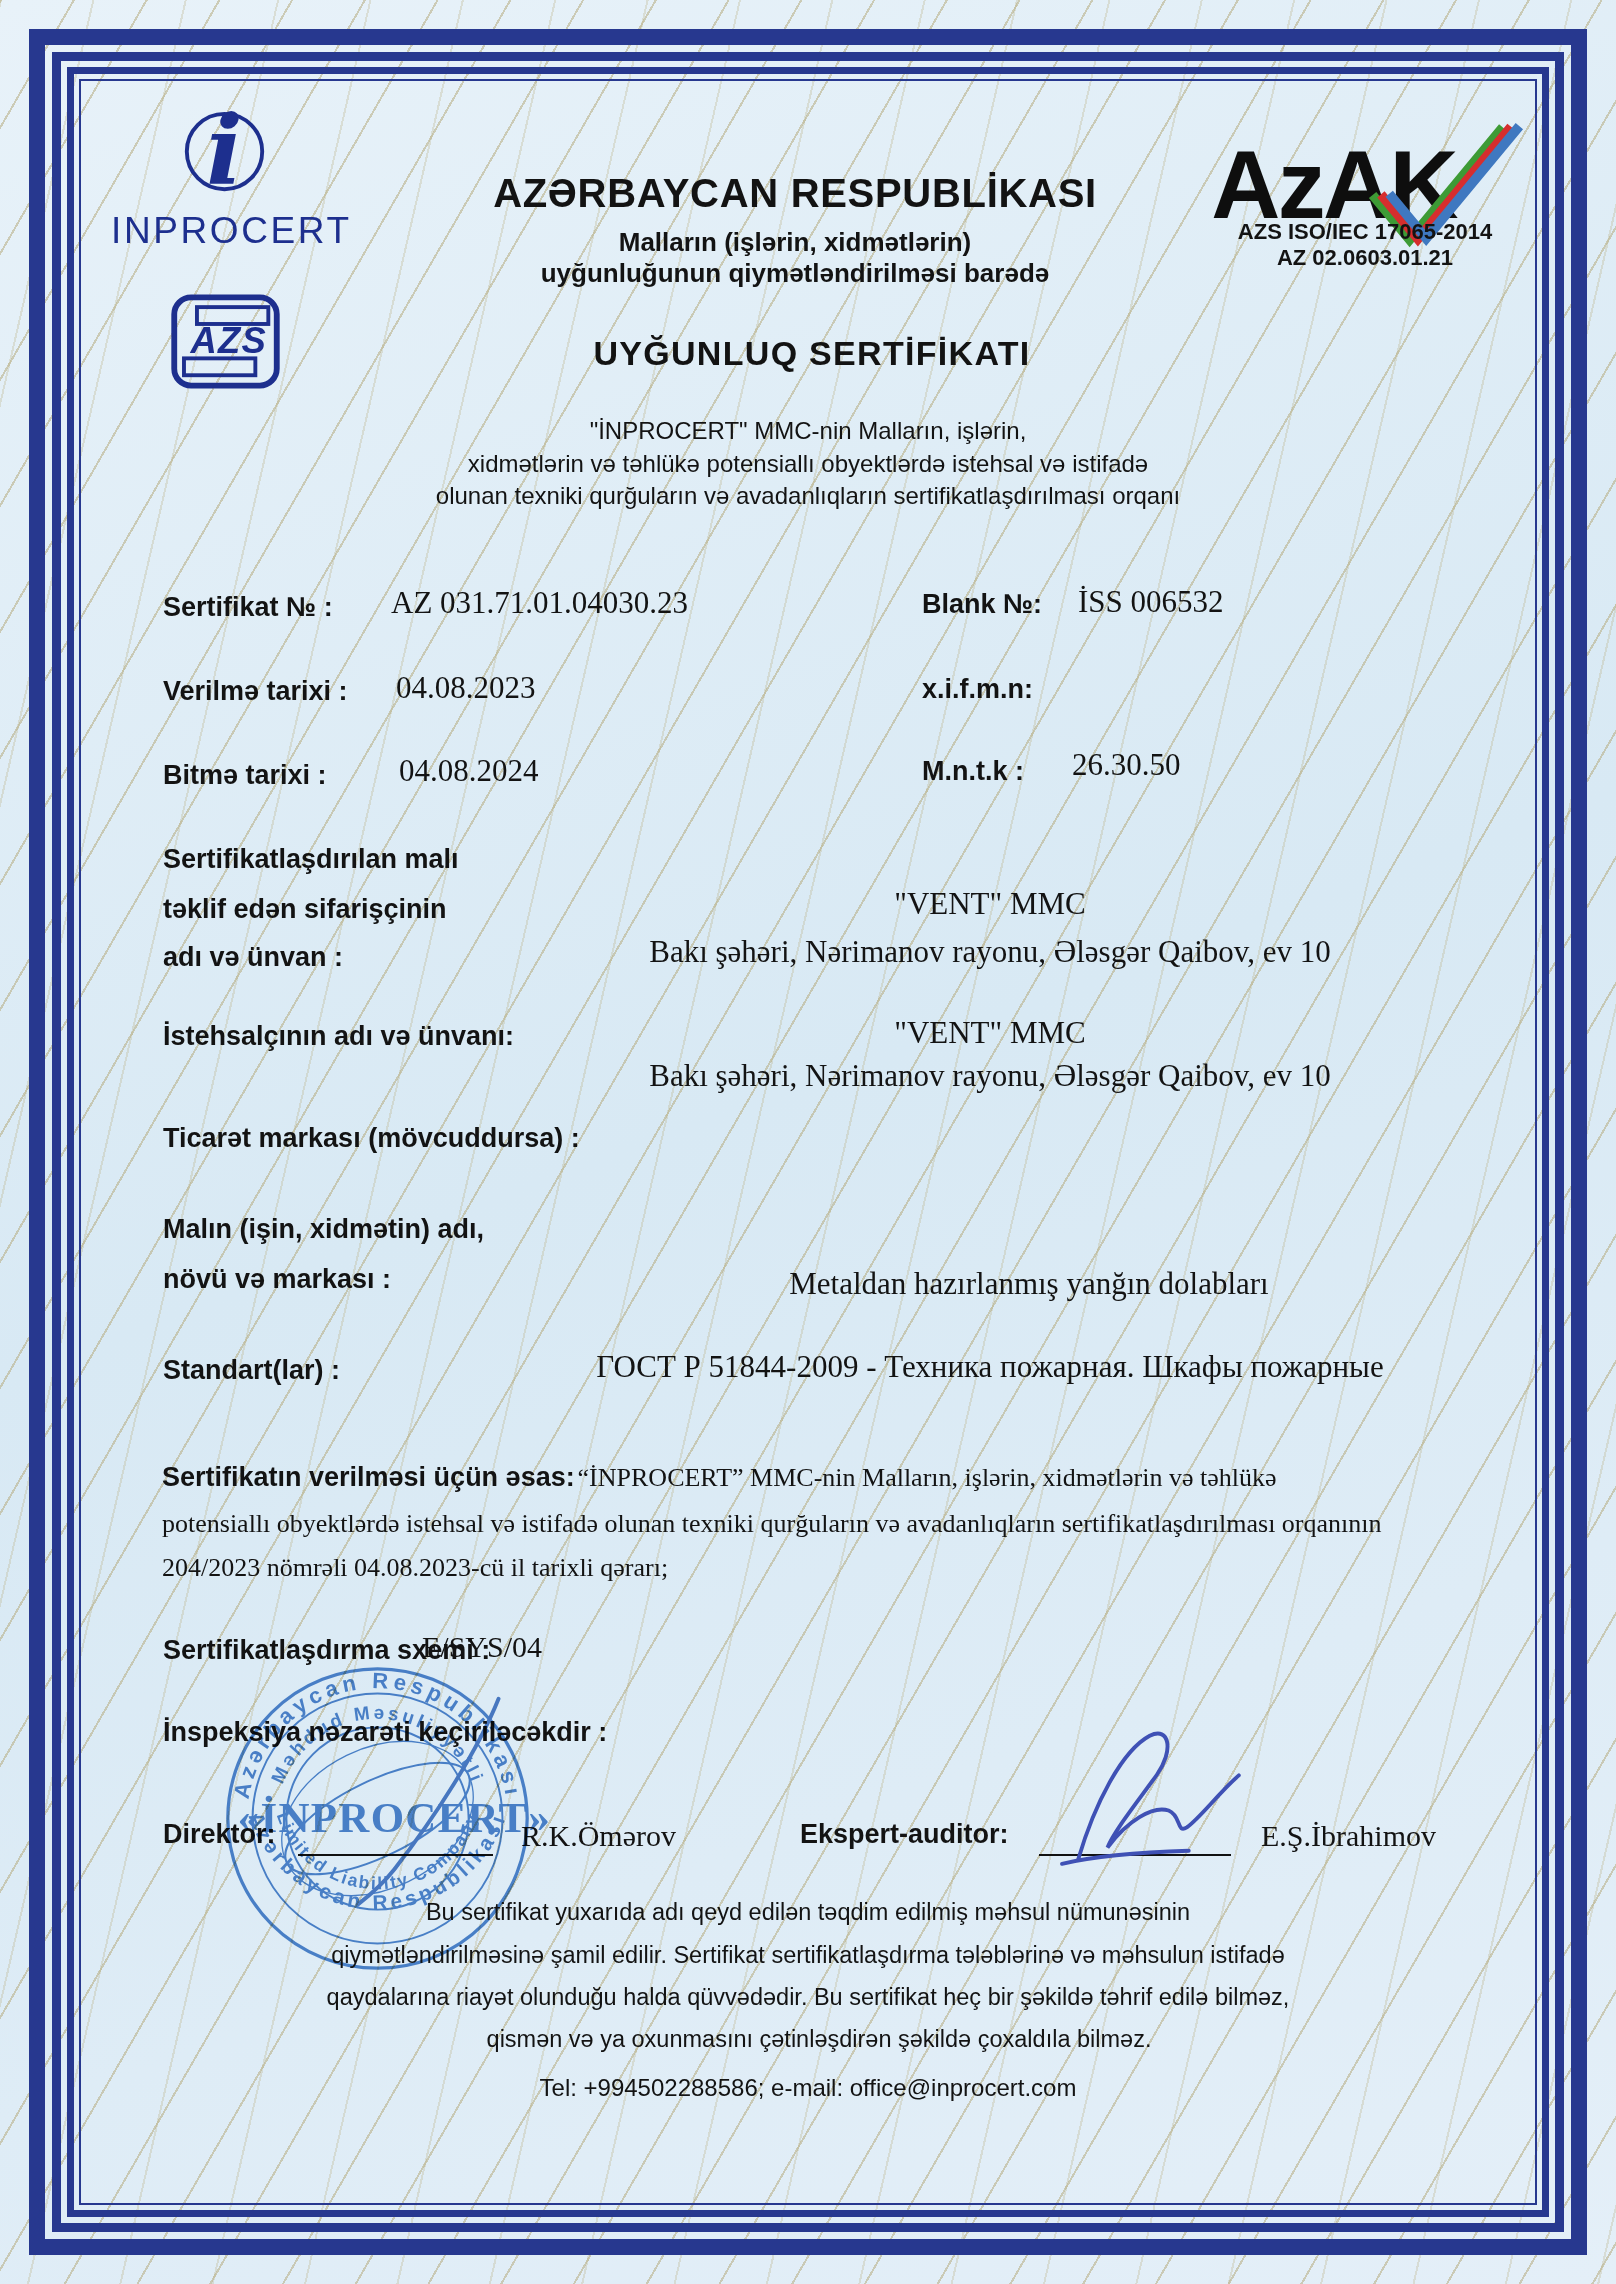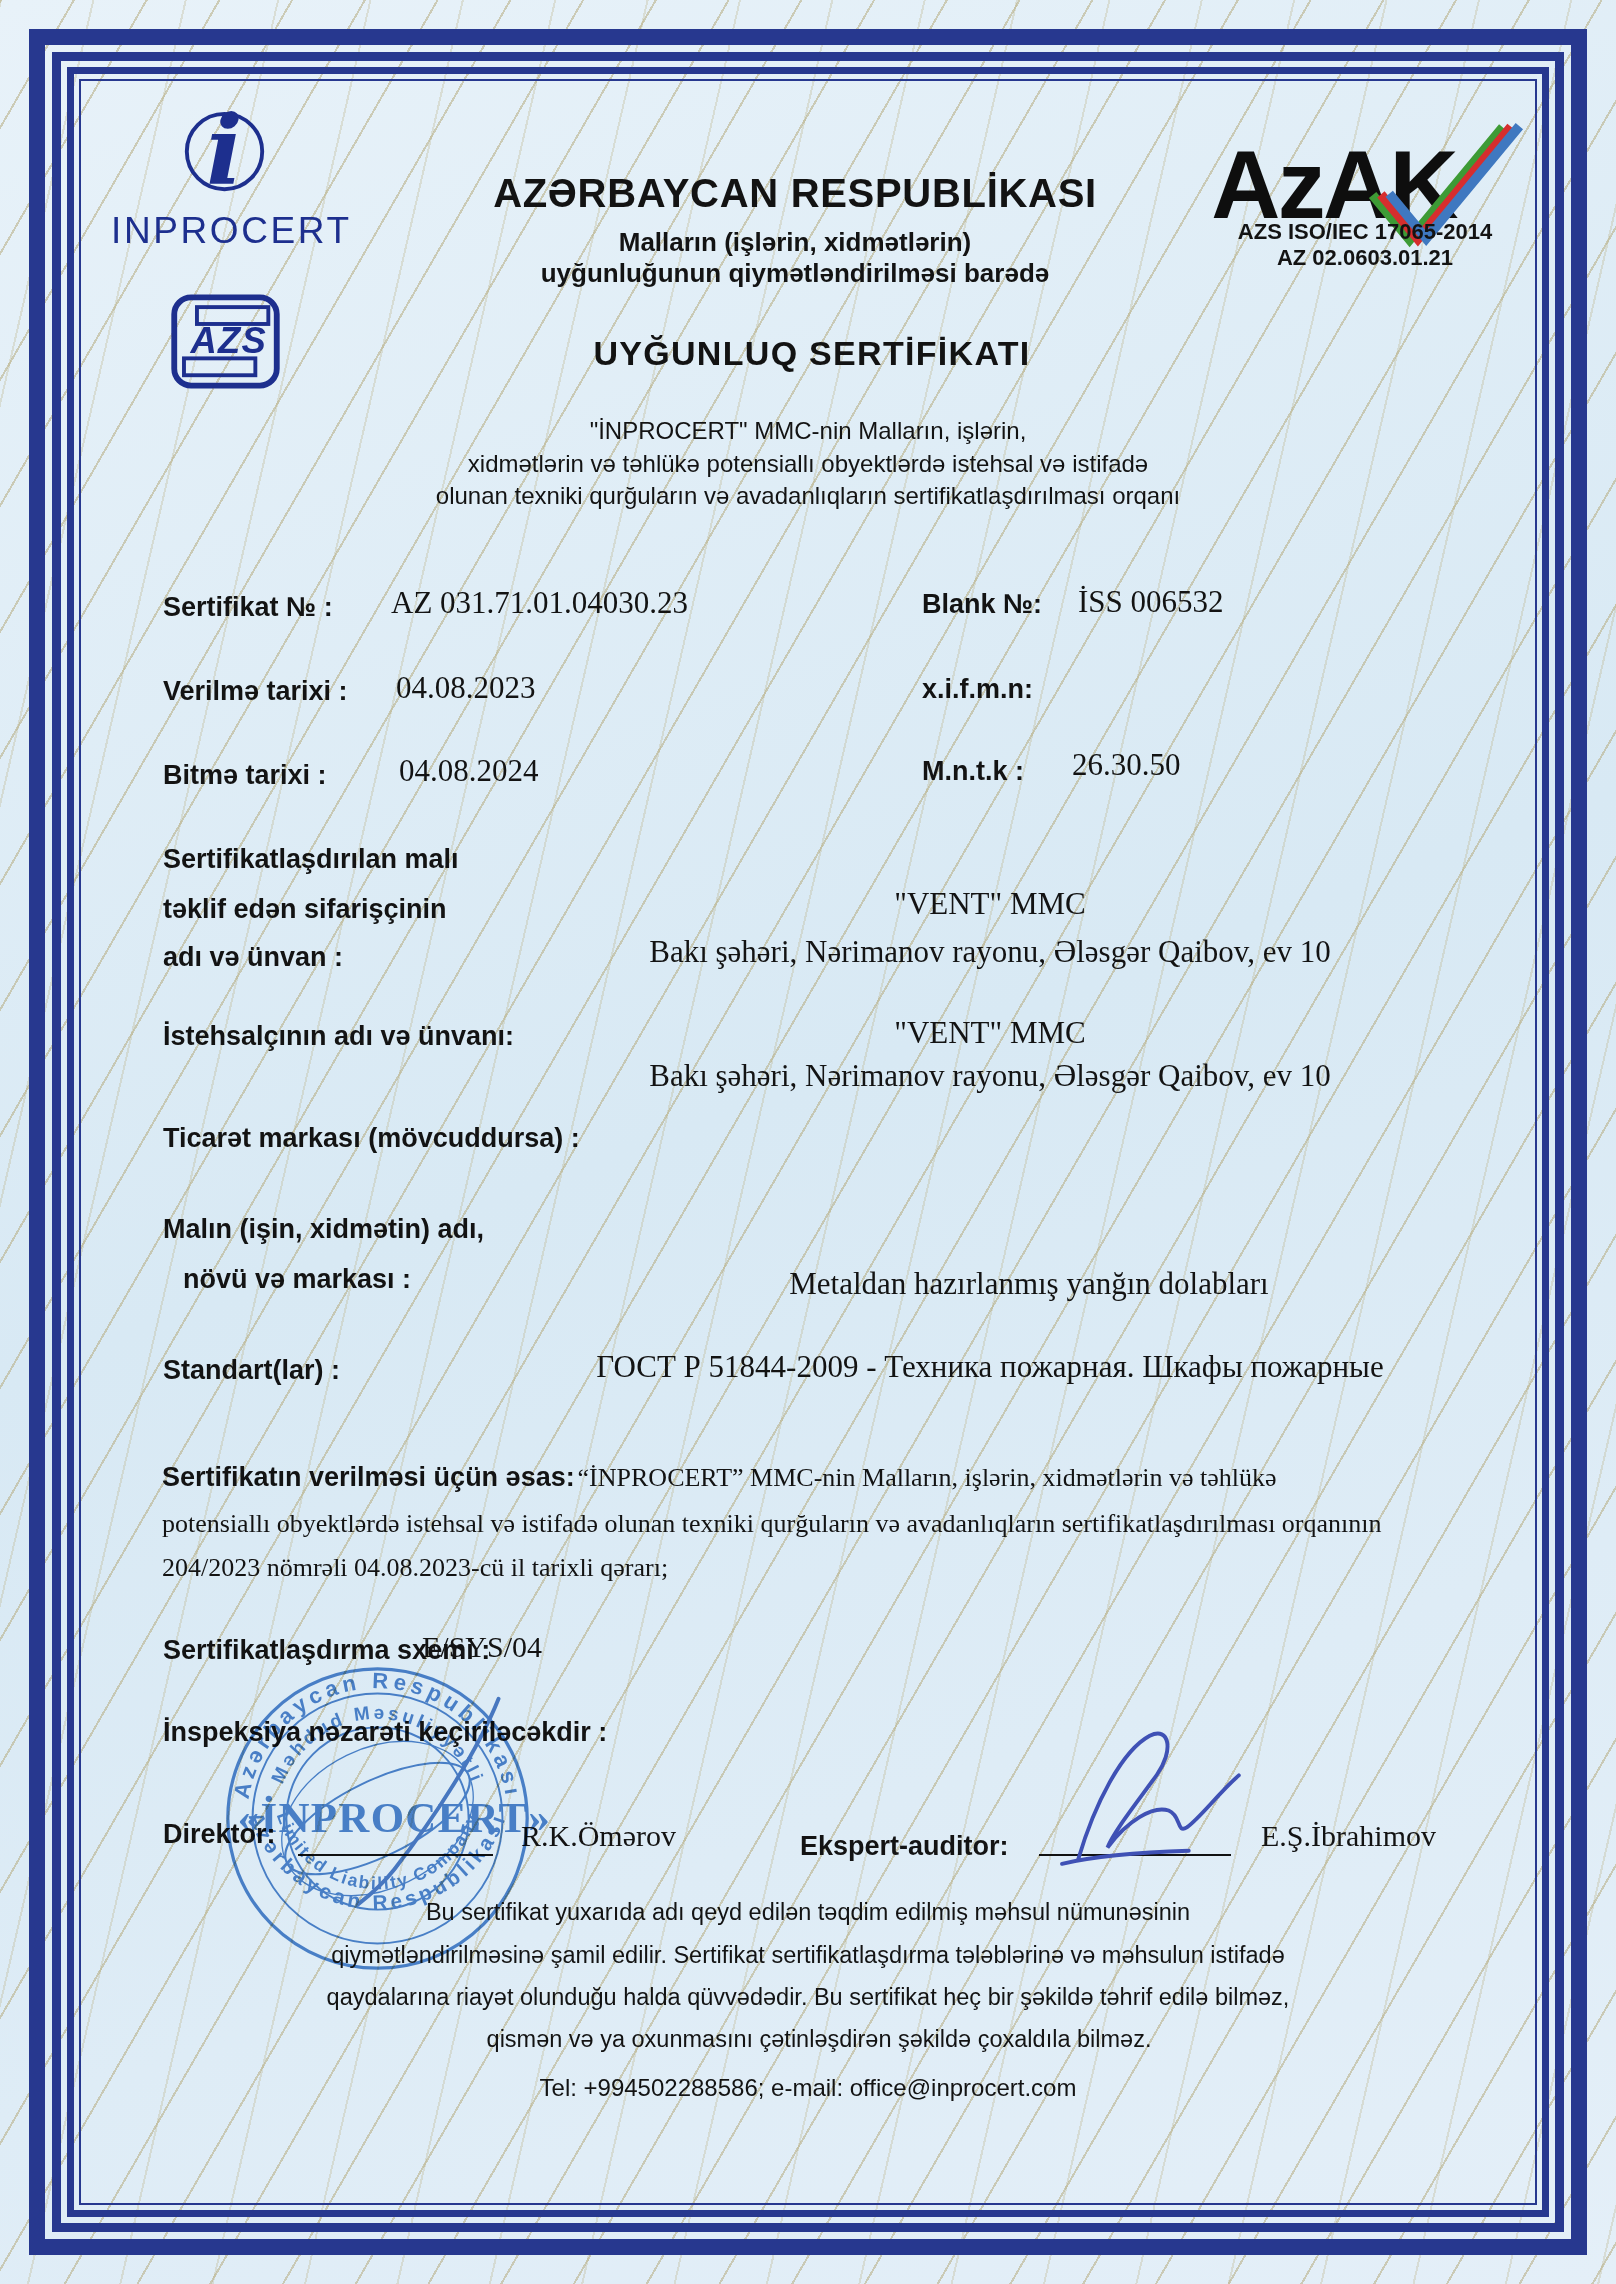--- a/index.html
+++ b/index.html
@@ -95,42 +95,42 @@
   <div class="abs val center" style="left:599px; top:886px; width:782px;">"VENT" MMC</div>
   <div class="abs val center" style="left:599px; top:934px; width:782px;">Bakı şəhəri, Nərimanov rayonu, Ələsgər Qaibov, ev 10</div>
 
   <div class="abs lbl" style="left:163px; top:1021px;">İstehsalçının adı və ünvanı:</div>
   <div class="abs val center" style="left:599px; top:1015px; width:782px;">"VENT" MMC</div>
   <div class="abs val center" style="left:599px; top:1058px; width:782px;">Bakı şəhəri, Nərimanov rayonu, Ələsgər Qaibov, ev 10</div>
 
   <div class="abs lbl" style="left:163px; top:1123px;">Ticarət markası (mövcuddursa) :</div>
 
   <div class="abs lbl" style="left:163px; top:1214px;">Malın (işin, xidmətin) adı,</div>
-  <div class="abs lbl" style="left:163px; top:1264px;margin-left:20px;">növü və markası :</div>
+  <div class="abs lbl" style="left:163px; top:1264px;">növü və markası :</div>
   <div class="abs val center" style="left:651px; top:1266px; width:756px;">Metaldan hazırlanmış yanğın dolabları</div>
 
   <div class="abs lbl" style="left:163px; top:1355px;">Standart(lar) :</div>
   <div class="abs val center" style="left:508px; top:1349px; width:964px;">ГОСТ Р 51844-2009 - Техника пожарная. Шкафы пожарные</div>
 
   <div class="abs" style="left:162px; top:1462px; width:1309px; white-space:nowrap;">
     <span class="lbl">Sertifikatın verilməsi üçün əsas:</span>
     <span class="basis-txt">“İNPROCERT” MMC-nin  Malların, işlərin, xidmətlərin və təhlükə</span>
   </div>
   <div class="abs basis-txt" style="left:162px; top:1509px; width:1309px;">potensiallı obyektlərdə istehsal və istifadə olunan texniki qurğuların və avadanlıqların sertifikatlaşdırılması orqanının</div>
   <div class="abs basis-txt" style="left:162px; top:1553px; width:1309px;">204/2023 nömrəli 04.08.2023-cü il tarixli qərarı;</div>
 
   <div class="abs lbl" style="left:163px; top:1635px;">Sertifikatlaşdırma sxemi :</div>
   <div class="abs val" style="left:422px; top:1630px; font-size:30px;">E/SYS/04</div>
   <div class="abs lbl" style="left:163px; top:1717px;">İnspeksiya nəzarəti keçiriləcəkdir :</div>
 
   <div class="abs lbl" style="left:163px; top:1819px;">Direktor:</div>
   <div class="abs sig-line" style="left:298px; top:1854px; width:195px;"></div>
   <div class="abs val" style="left:521px; top:1819px; font-size:30px;">R.K.Ömərov</div>
 
-  <div class="abs lbl" style="left:800px; top:1819px;margin-top:12px;">Ekspert-auditor:</div>
+  <div class="abs lbl" style="left:800px; top:1819px;">Ekspert-auditor:</div>
   <div class="abs sig-line" style="left:1039px; top:1854px; width:192px;"></div>
   <div class="abs val" style="left:1261px; top:1819px; font-size:30px;">E.Ş.İbrahimov</div>
 
   <svg class="abs" style="left:1016px; top:1713px;" width="261" height="156" viewBox="0 0 400 240">
     <g fill="none" stroke="#3f51b5" stroke-width="6" stroke-linecap="round">
       <path d="M 95,225 C 120,140 162,58 205,35 C 236,20 242,58 216,95 C 182,142 150,182 140,207 C 170,166 210,142 234,150 C 254,158 246,186 262,176 C 282,162 312,122 342,96"></path>
       <path d="M 70,232 C 130,218 200,214 265,212"></path>
     </g>
   </svg>
 

